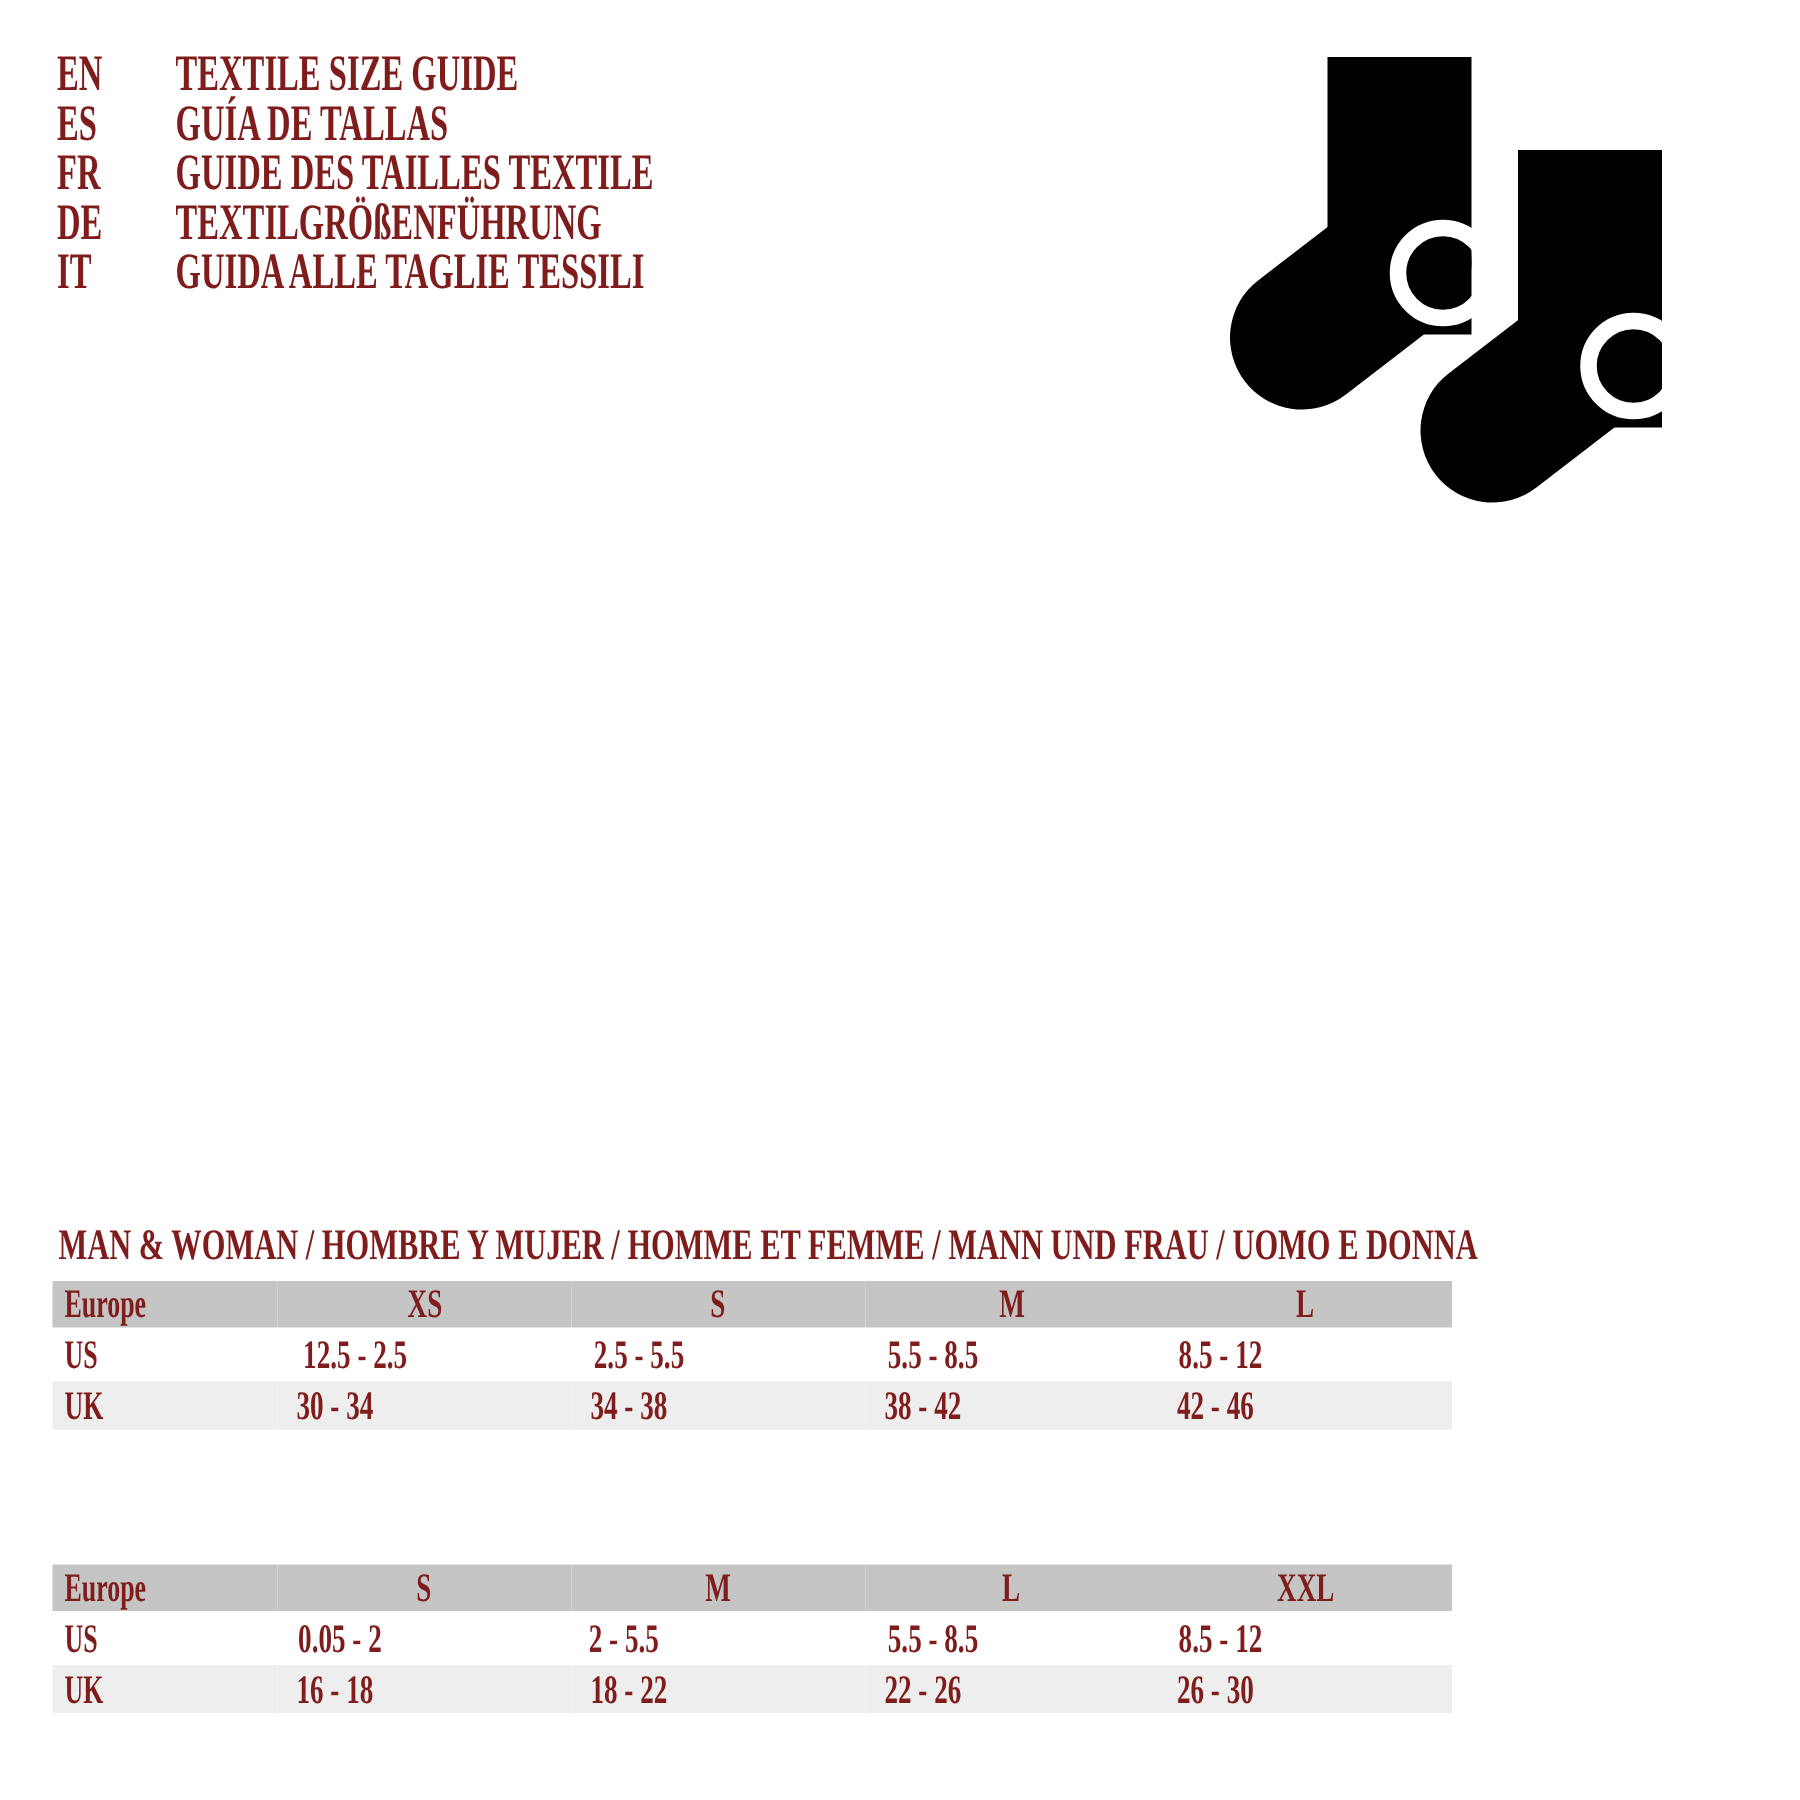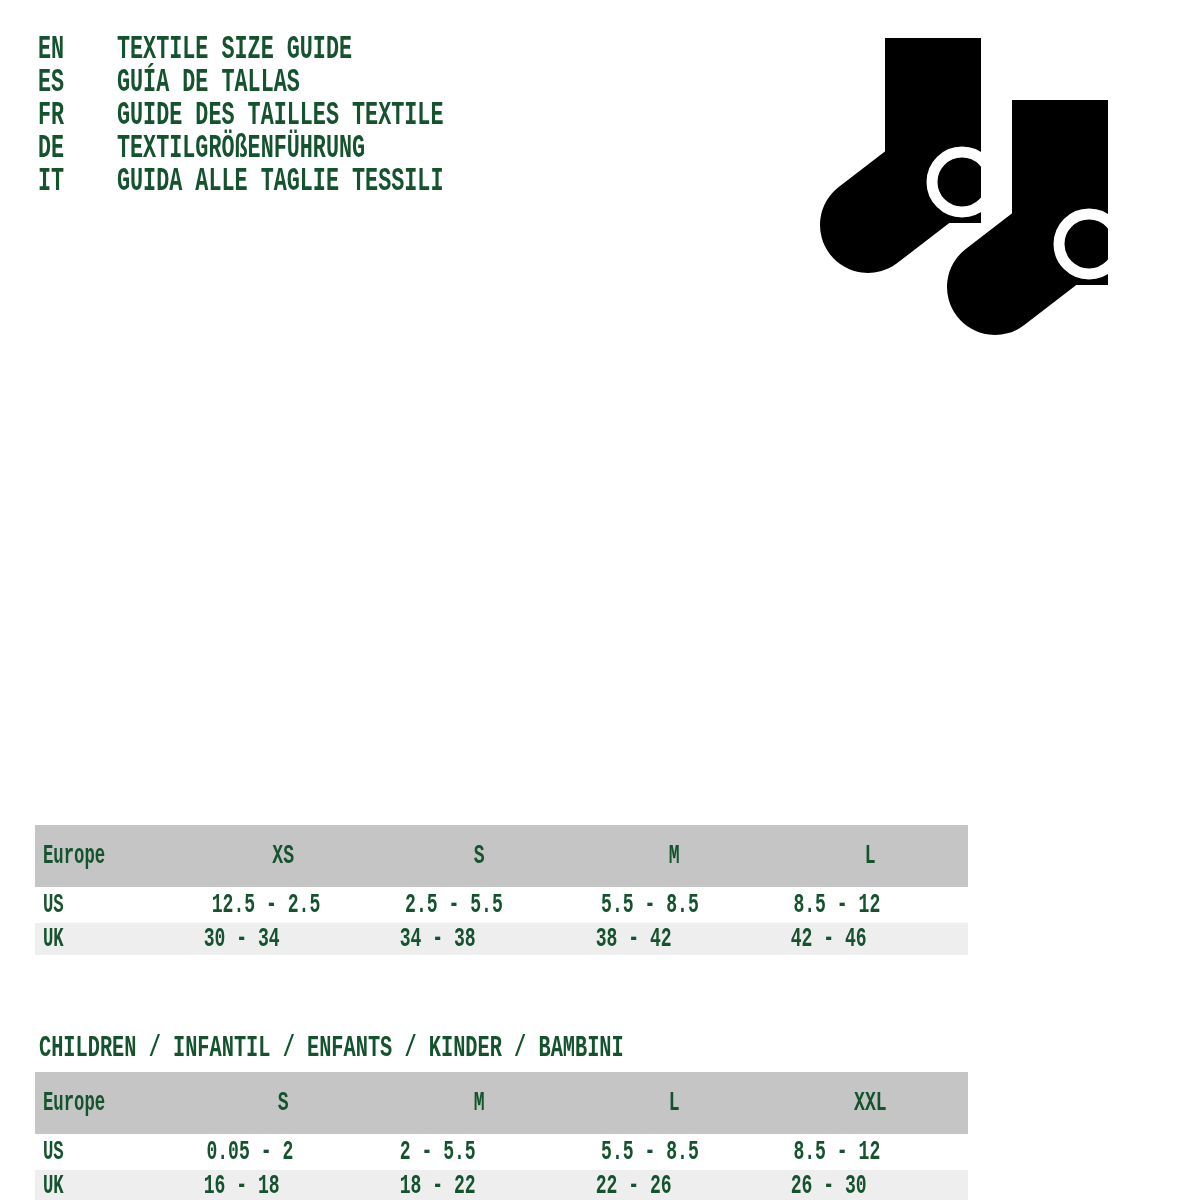--- a/index.html
+++ b/index.html
@@ -6,22 +6,22 @@
     margin: 0;
     padding: 0;
     background: #ffffff;
   }
   .canvas {
     position: relative;
     width: 1200px;
     height: 1200px;
     background: #ffffff;
     overflow: hidden;
-    font-family: Liberation Mono, monospace;
-    color: #14532d;
+    font-family: Liberation Serif, serif;
+    color: #7f1d1d;
   }
   
   .cx {
     display: inline-block;
     transform: scaleX(0.64);
     transform-origin: left center;
     white-space: nowrap;
     letter-spacing: 0px;
   }
   .cxc {
@@ -83,21 +83,21 @@
     table-layout: fixed;
     width: 933px;
     margin-top: 7px;
     font-weight: bold;
     font-size: 27px;
   }
   table.size-table col.first { width: 150px; }
   table.size-table th {
     background: #c5c5c5;
     height: 28px;
-    padding: 16px;
+    padding: 0;
     font-weight: bold;
     text-align: center;
     overflow: hidden;
   }
   table.size-table td {
     height: 32px;
     padding: 0;
     text-align: left;
     overflow: hidden;
   }
@@ -140,20 +140,23 @@
   <svg class="socks-icon" viewBox="0 0 300 305" xmlns="http://www.w3.org/2000/svg" aria-hidden="true">
     <g id="sock-shape">
       <path d="M118 6 V191" stroke="#000000" stroke-width="96" fill="none" stroke-linecap="butt"></path>
       <path d="M118 143 L53 193" stroke="#000000" stroke-width="96" fill="none" stroke-linecap="round"></path>
       <circle cx="147" cy="150" r="30" fill="none" stroke="#ffffff" stroke-width="11"></circle>
     </g>
     <use href="#sock-shape" transform="translate(127,62)"></use>
   </svg>
 
   <section class="table-block adults">
+    <h2 class="tbl-title">
+      <span class="cx">MAN &amp; WOMAN / HOMBRE Y MUJER / HOMME ET FEMME / MANN UND FRAU / UOMO E DONNA</span>
+    </h2>
     <table class="size-table">
       <colgroup>
           <col class="first">
           <col>
           <col>
           <col>
           <col>
         </colgroup>
       <thead>
         <tr>
@@ -177,23 +180,20 @@
           <td><span class="cxc">30 - 34</span></td>
           <td><span class="cxc">34 - 38</span></td>
           <td><span class="cxc">38 - 42</span></td>
           <td><span class="cxc">42 - 46</span></td>
         </tr>
       </tbody>
     </table>
   </section>
 
   <section class="table-block children">
-    <h2 class="tbl-title">
-      <span class="cx">CHILDREN / INFANTIL / ENFANTS / KINDER / BAMBINI</span>
-    </h2>
     <table class="size-table">
       <colgroup>
           <col class="first">
           <col>
           <col>
           <col>
           <col>
         </colgroup>
       <thead>
         <tr>

